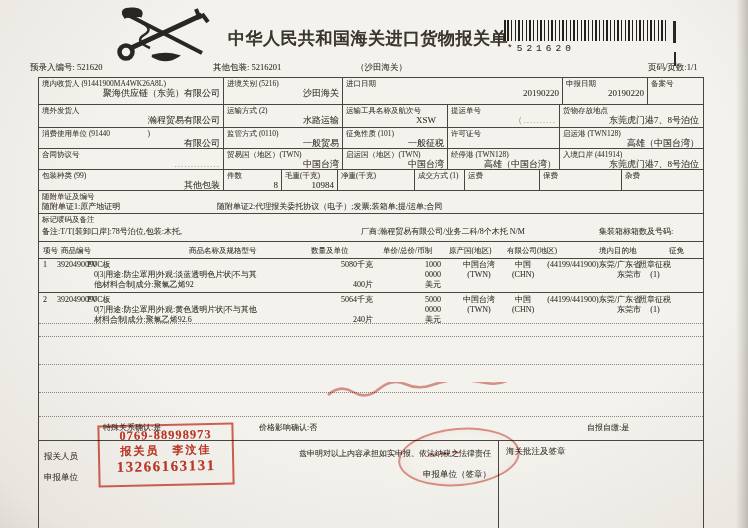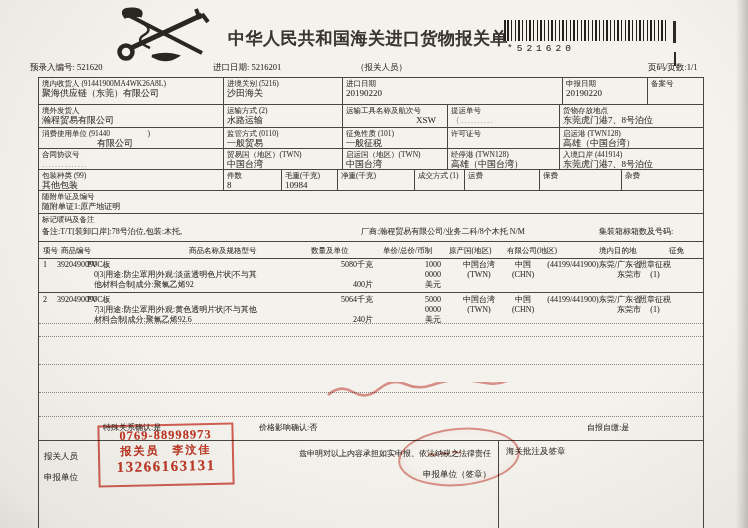--- a/index.html
+++ b/index.html
@@ -17,21 +17,21 @@
   .barcode-text{left:507px;top:43px;font-family:"Liberation Mono","DejaVu Sans Mono",monospace;font-size:9.5px;letter-spacing:4px;}
   .regmark1{left:673px;top:21px;width:2.5px;height:22px;background:#2b2722;}
   .regmark2{left:674px;top:52px;width:2px;height:14px;background:#2b2722;}
   .subhead{top:62px;font-size:8.5px;}
   
   .sheet{position:absolute;left:38px;top:77px;width:666px;height:486px;border:1.5px solid #4a453f;box-sizing:border-box;}
   .tr{display:flex;border-bottom:1px solid #4a453f;}
   .td{box-sizing:border-box;border-right:1px solid #4a453f;padding:1px 3px;overflow:hidden;position:relative;}
   .td:last-child{border-right:none;}
   .lbl{font-size:7.5px;line-height:9px;color:#423d37;}
-  .val{font-size:9px;line-height:11px;}
+  .val{font-size:9px;line-height:11px;text-align:right;}
   .val-right{text-align:right;padding-right:8px;}
   .val-indent{text-indent:55px;}
   .faint{color:#b2aba0;letter-spacing:1px;}
   .rA{height:26px}.rB{height:22px}.rC{height:20px}.rD{height:20px}.rE{height:20px}.rF{height:22px}.rG{height:27px}
   .inline-abs{position:absolute;font-size:8px;line-height:9px;white-space:nowrap;}
   
   .ithead{position:absolute;left:0;right:0;top:164px;height:16px;border-bottom:1px solid #4a453f;}
   .ih{position:absolute;top:4px;font-size:7.5px;white-space:nowrap;color:#3c3732;}
   .item{position:absolute;left:0;right:0;}
   .item span{position:absolute;font-size:8px;line-height:9px;white-space:nowrap;}
@@ -84,23 +84,23 @@
   <div class="abs title">中华人民共和国海关进口货物报关单</div>
   <div class="abs barcode"></div>
   <div class="abs barcode-text">*521620</div>
   <div class="abs regmark1"></div>
   <div class="abs regmark2"></div>
 
   <div class="abs subhead" style="left:30px">
     <span>预录入编号: </span><span>521620</span>
   </div>
   <div class="abs subhead" style="left:213px">
-    <span>进口日期: </span><span>5216201</span>
-  </div>
-  <div class="abs subhead" style="left:356px">（报关人员）</div>
+    <span>其他包装: </span><span>5216201</span>
+  </div>
+  <div class="abs subhead" style="left:356px">（沙田海关）</div>
   <div class="abs subhead" style="left:648px">
     <span>页码/页数:</span><span>1/1</span>
   </div>
 
   <div class="sheet">
 
     <div class="tr rA">
       <div class="td" style="width:185px">
         <div class="lbl">境内收货人 (91441900MA4WK26A8L)</div>
         <div class="val">聚海供应链（东莞）有限公司</div>
@@ -221,20 +221,21 @@
       </div>
       <div class="td" style="width:80px">
         <div class="lbl">杂费</div>
       </div>
     </div>
 
     <div class="tr rF">
       <div class="td" style="width:663px">
         <div class="lbl">随附单证及编号</div>
         <span class="inline-abs" style="left:3px;top:11px">随附单证1:原产地证明</span>
+        <span class="inline-abs" style="left:178px;top:11px">随附单证2:代理报关委托协议（电子）;发票;装箱单;提/运单;合同</span>
       </div>
     </div>
 
     <div class="tr rG">
       <div class="td" style="width:663px">
         <div class="lbl">标记唛码及备注</div>
         <span class="inline-abs" style="left:3px;top:13px">备注:T/T[装卸口岸]:78号泊位,包装:木托,</span>
         <span class="inline-abs" style="left:322px;top:13px">厂商:瀚程贸易有限公司/业务二科/8个木托 N/M</span>
         <span class="inline-abs" style="left:560px;top:13px">集装箱标箱数及号码:</span>
       </div>
@@ -270,21 +271,21 @@
       <span class="c-dom r1">(44199/441900)东莞/广东省</span>
       <span class="c-dom r2">东莞市</span>
       <span class="c-duty r1">照章征税</span>
       <span class="c-duty r2">(1)</span>
     </div>
 
     <div class="item i2">
       <span class="c-no r1">2</span>
       <span class="c-code r1">3920490090</span>
       <span class="c-name r1">PVC板</span>
-      <span class="c-spec r2">7|3|用途:防尘罩用|外观:黄色透明片状|不与其他</span>
+      <span class="c-spec r2">0|7|用途:防尘罩用|外观:黄色透明片状|不与其他</span>
       <span class="c-spec r3">材料合制|成分:聚氯乙烯92.6</span>
       <span class="c-qty r1">5064千克</span>
       <span class="c-qty r3">240片</span>
       <span class="c-price r1">5000</span>
       <span class="c-price r2">0000</span>
       <span class="c-price r3">美元</span>
       <span class="c-origin r1">中国台湾</span>
       <span class="c-origin r2">(TWN)</span>
       <span class="c-dest r1">中国</span>
       <span class="c-dest r2">(CHN)</span>

